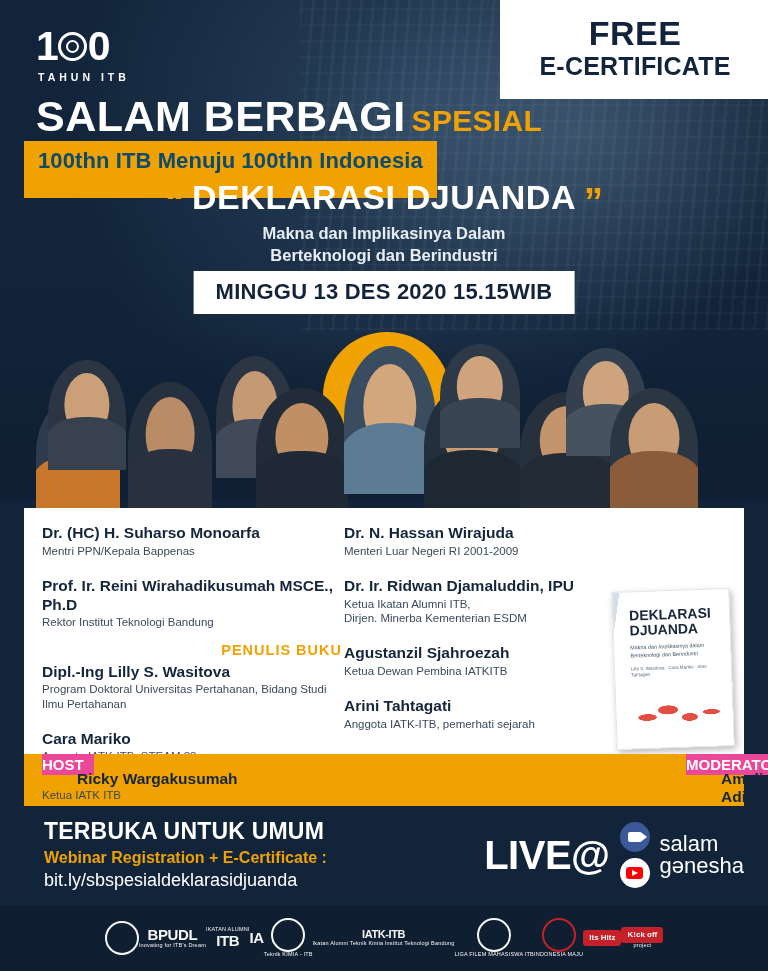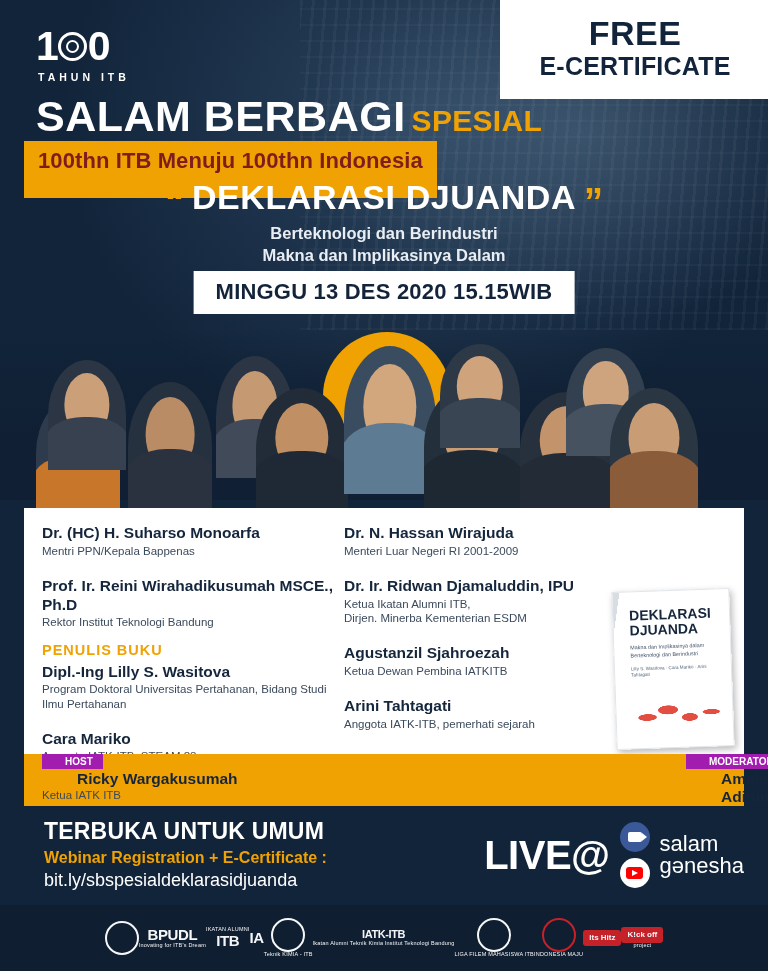--- a/index.html
+++ b/index.html
@@ -57,21 +57,21 @@
     content:""; position:absolute; inset: 5px; border: 2px solid #fff; border-radius: 50%;
   }
   .logo100 .tahun { font-size: 10.5px; letter-spacing: 4px; margin-top: 4px; margin-left: 2px; font-weight: 600;}
 
   .salam-line { position: absolute; left: 36px; top: 92px; z-index: 6; display:flex; align-items:baseline; }
   .salam-line .a { font-size: 43px; font-weight: bold; color: #ffffff; letter-spacing: .5px; }
   .salam-line .b { font-size: 30px; font-weight: bold; color: #f0a202; margin-left: 6px; letter-spacing: .3px;}
 
   .yellow-bar {
     position: absolute; left: 24px; top: 141px; z-index: 6;
-    background: #f0a202; color: #7f1d1d; font-size: 22px; font-weight: bold;
+    background: #f0a202; color: #0c4a6e; font-size: 22px; font-weight: bold;
     padding: 7px 14px 24px 14px; letter-spacing: .1px; text-align: center;
   }
   .title-deklarasi {
     position: absolute; left: 0; right: 0; top: 178px; z-index: 6; text-align: center; color: #fff;
   }
   .title-deklarasi .quote { color: #f0a202; font-size: 38px; font-weight: bold; vertical-align: -6px; }
   .title-deklarasi .txt { font-size: 34px; font-weight: bold; letter-spacing: .6px; margin: 0 8px;}
   .subtitle {
     position: absolute; left: 0; right: 0; top: 222px; z-index: 6; text-align: center;
     color: #e9eef4; font-size: 16.5px; font-weight: bold; line-height: 1.35;
@@ -107,21 +107,21 @@
     position: absolute; left: 24px; top: 508px; width: 720px; height: 298px;
     background: #ffffff; z-index: 7;
   }
   .col { position: absolute; top: 16px; }
   .colL { left: 18px; width: 300px; }
   .colR { left: 320px; width: 280px; }
   .sp-name { font-size: 15.5px; font-weight: bold; color: #15263c; line-height: 1.2; }
   .sp-role { font-size: 11.5px; color: #3b4a5c; line-height: 1.25; margin-top: 1px; }
   .sp + .sp { margin-top: 19px; }
   .section-label {
-    color: #f0a202; font-size: 14.5px; font-weight: bold; letter-spacing: 1px; margin: 12px 0 5px 0;
+    color: #f0a202; font-size: 14.5px; font-weight: bold; letter-spacing: 1px; margin: 12px 0 5px 0; text-align: right;
   }
   .book {
     position: absolute; right: 12px; top: 82px; width: 118px; height: 158px;
     background: linear-gradient(100deg,#d8dde3 0 7px,#ffffff 7px 100%);
     box-shadow: 2px 3px 7px rgba(0,0,0,.28);
     border: 1px solid #e2e6ea;
     transform: rotate(-2deg);
     overflow: hidden;
   }
   .book .btitle { margin: 16px 10px 0 16px; font-size: 14px; font-weight: bold; color: #16273d; line-height: 1.05; }
@@ -134,22 +134,22 @@
       radial-gradient(ellipse at 40% 45%, #e03b2f 0 12%, rgba(0,0,0,0) 13%),
       radial-gradient(ellipse at 63% 62%, #e03b2f 0 9%, rgba(0,0,0,0) 10%),
       radial-gradient(ellipse at 86% 52%, #e03b2f 0 7%, rgba(0,0,0,0) 8%);
     opacity: .9;
   }
   .footer-bar {
     position: absolute; left: 0; bottom: 0; width: 720px; height: 52px; display: flex;
   }
   .fb-half { flex: 1; position: relative; }
   .fb-tag {
-    position: absolute; left: 18px; top: 0; font-size: 10px; font-weight: bold;
-    color: #ffffff; background: #a21caf; padding: 2px 10px 2px 23px;
+    position: absolute; left: 18px; top: 0; font-size: 15px; font-weight: bold;
+    color: #ffffff; background: #ec4899; padding: 2px 10px 2px 0;
   }
   .fb-half.right .fb-tag { left: 302px; }
   .fb-name { position: absolute; left: 18px; top: 16px; font-size: 15.5px; font-weight: bold; color: #15263c; margin-left: 35px; }
   .fb-half.right .fb-name { left: 302px; }
   .fb-role { position: absolute; left: 18px; top: 35px; font-size: 11.5px; color: #3b4a5c; }
   .fb-half.right .fb-role { left: 302px; }
 
   
   .cta { position: absolute; left: 44px; top: 818px; z-index: 7; }
   .cta .t1 { color: #ffffff; font-size: 23px; font-weight: bold; letter-spacing: .2px; }
@@ -209,22 +209,22 @@
     <span class="a">SALAM BERBAGI</span>
     <span class="b">SPESIAL</span>
   </div>
 
   <div class="yellow-bar">100thn ITB Menuju 100thn Indonesia</div>
 
   <div class="title-deklarasi">
     <span class="quote">“</span><span class="txt">DEKLARASI DJUANDA</span><span class="quote">”</span>
   </div>
   <div class="subtitle">
+    <div>Makna dan Implikasinya Dalam</div>
     <div>Berteknologi dan Berindustri</div>
-    <div>Makna dan Implikasinya Dalam</div>
   </div>
 
   <div class="datebar">MINGGU 13 DES 2020 15.15WIB</div>
 
   <div class="photos">
     <div class="sun"></div>
 
     <div class="ph" style="left:36px; top:86px; width:84px; height:114px; background:#2d3b4c;">
       <div class="head" style="background:#c89a73;"></div>
       <div class="body" style="background:#c8762a;"></div>

